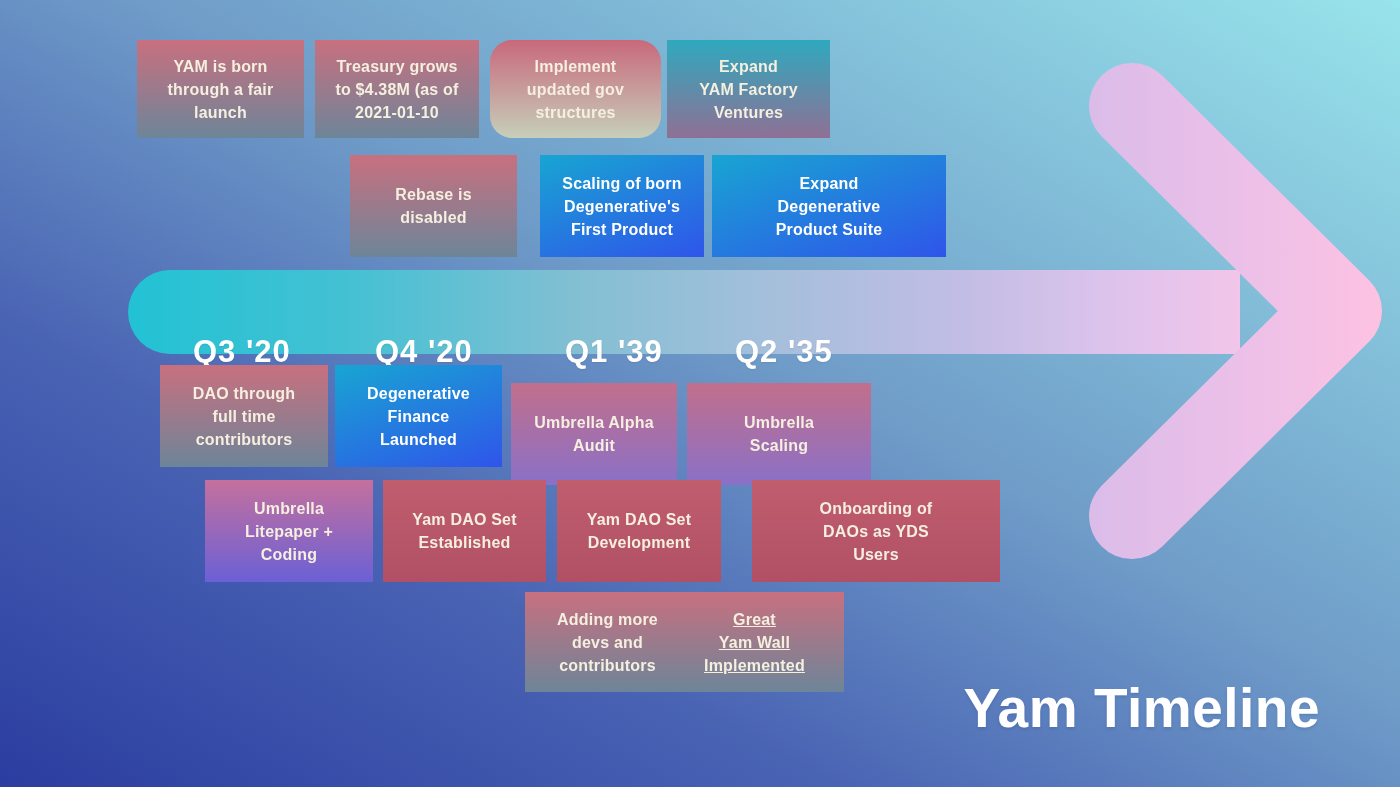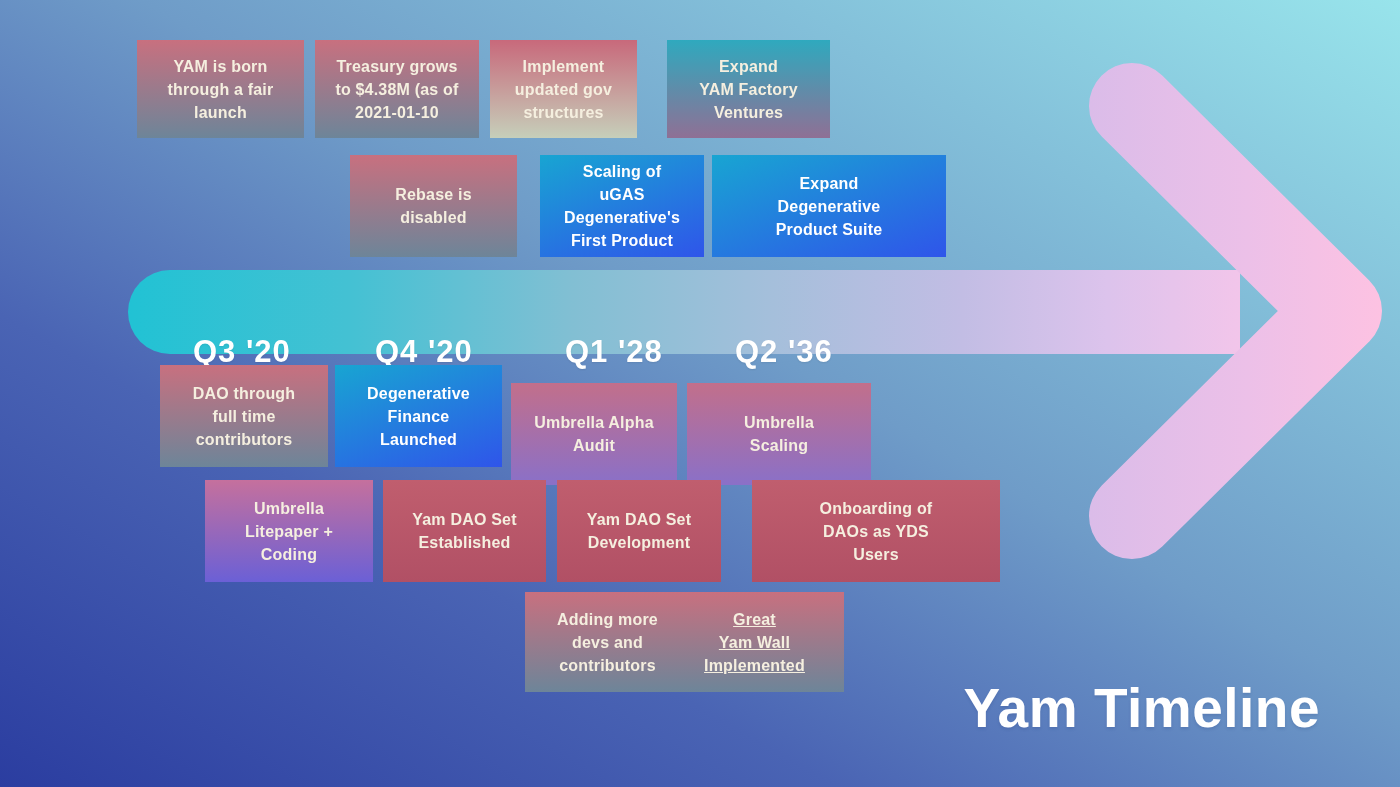--- a/index.html
+++ b/index.html
@@ -59,39 +59,39 @@
         <stop offset="0.6" stop-color="#ecc0e8"></stop>
         <stop offset="1" stop-color="#fdc2e2"></stop>
       </linearGradient>
     </defs>
     <path d="M 1240 270 L 170 270 A 42 42 0 0 0 170 354 L 1240 354 Z" fill="url(#shaftGrad)"></path>
     <polyline points="1132,106 1339,311 1132,516" fill="none" stroke="url(#chevGrad)" stroke-width="86" stroke-linecap="round" stroke-linejoin="round"></polyline>
   </svg>
 
   <span class="quarter" style="left:193px;">Q3 '20</span>
   <span class="quarter" style="left:375px;">Q4 '20</span>
-  <span class="quarter" style="left:565px;">Q1 '28</span>
-  <span class="quarter" style="left:735px;">Q2 '36</span>
+  <span class="quarter" style="left:565px;">Q1 '39</span>
+  <span class="quarter" style="left:735px;">Q2 '35</span>
 
   <div class="card g-rose-slate" style="left:137px;top:40px;width:167px;height:98px;">YAM is born
 through a fair
 launch</div>
   <div class="card g-rose-slate" style="left:315px;top:40px;width:164px;height:98px;">Treasury grows
 to $4.38M (as of
 2021-01-10</div>
-  <div class="card g-rose-sage" style="left:490px;top:40px;width:147px;height:98px;">Implement
+  <div class="card g-rose-sage" style="left:490px;top:40px;width:171px;height:98px;border-radius:22px;">Implement
 updated gov
 structures</div>
   <div class="card g-teal-mauve" style="left:667px;top:40px;width:163px;height:98px;">Expand
 YAM Factory
 Ventures</div>
 
   <div class="card g-rose-slate" style="left:350px;top:155px;width:167px;height:102px;">Rebase is
 disabled</div>
-  <div class="card g-blue" style="left:540px;top:155px;width:164px;height:102px;">Scaling of uGAS
+  <div class="card g-blue" style="left:540px;top:155px;width:164px;height:102px;">Scaling of born
 Degenerative's
 First Product</div>
   <div class="card g-blue" style="left:712px;top:155px;width:234px;height:102px;">Expand
 Degenerative
 Product Suite</div>
 
   <div class="card g-rose-slate" style="left:160px;top:365px;width:168px;height:102px;">DAO through
 full time
 contributors</div>
   <div class="card g-blue" style="left:335px;top:365px;width:167px;height:102px;">Degenerative

